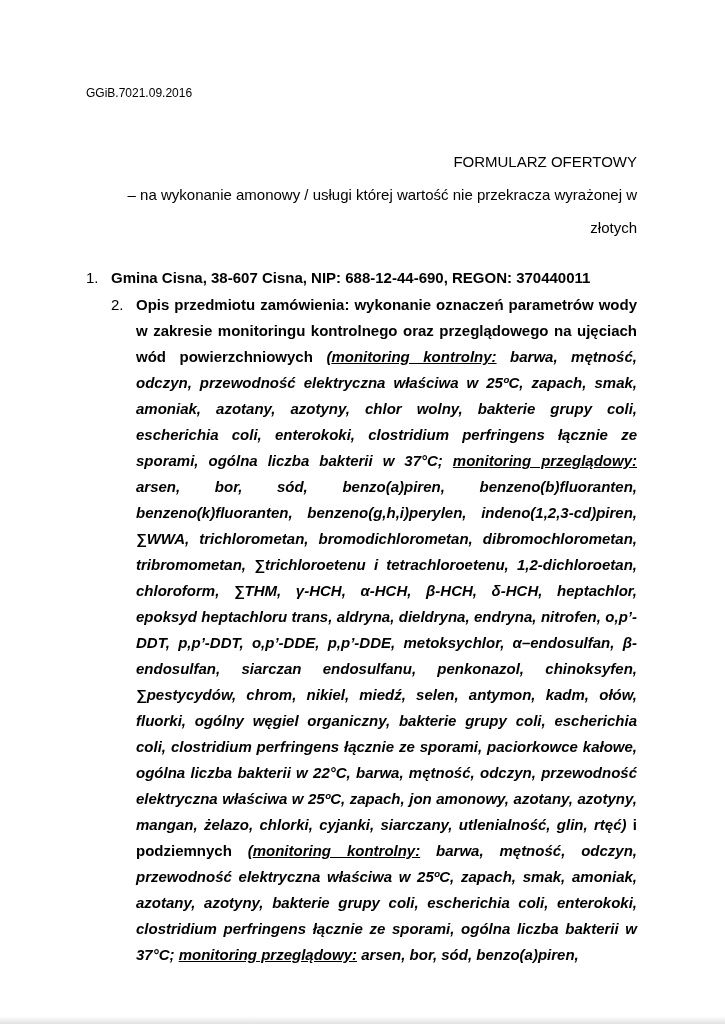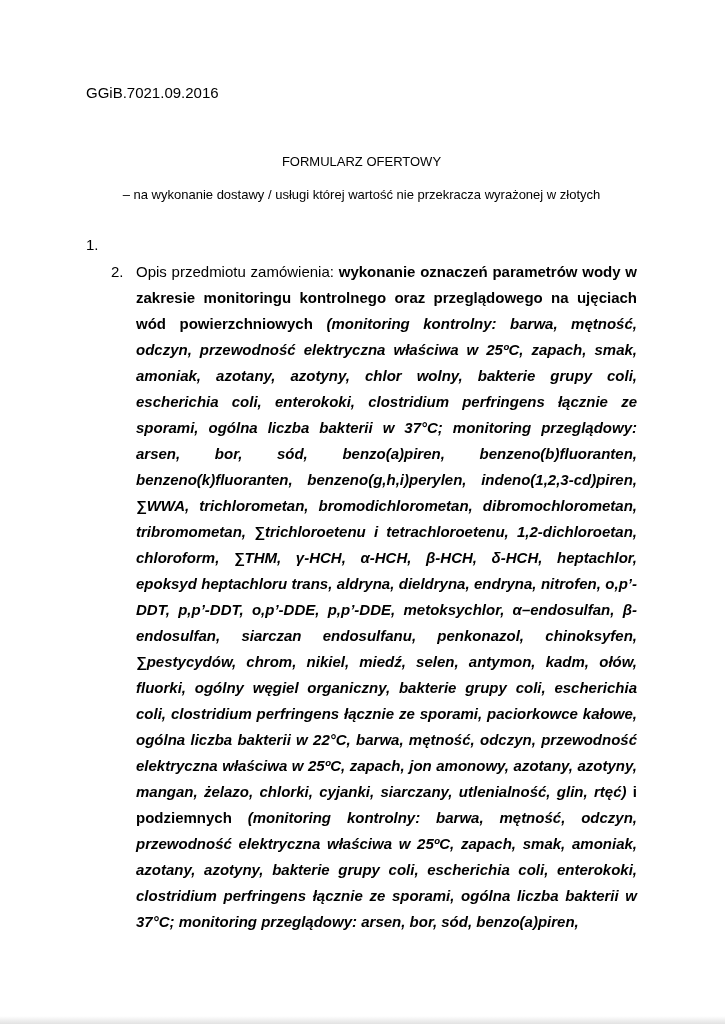--- a/index.html
+++ b/index.html
@@ -15,27 +15,27 @@
     width: 725px;
     height: 1024px;
     background: #ffffff;
     padding: 83px 88px 0 86px;
     overflow: hidden;
   }
   .header-row {
     display: flex;
     justify-content: space-between;
     align-items: baseline;
-    font-size: 15px;
+    font-size: 12px;
     line-height: 20px;
   }
   .title-block {
     margin-top: 42px;
-    text-align: center;
-    font-size: 13px;
+    text-align: right;
+    font-size: 15px;
     line-height: 33px;
   }
   .list-item-1 {
     margin-top: 20px;
     display: flex;
     font-size: 15px;
     line-height: 28px;
   }
   .list-item-2 {
     display: flex;
@@ -47,48 +47,49 @@
     flex: none;
     width: 25px;
   }
   .item1-value { font-weight: bold; }
   .para {
     text-align: justify;
     font-size: 15px;
     line-height: 26px;
   }
   
-  .r   { font-weight: normal; font-style: normal; }
+  .r   { font-weight: bold; font-style: normal; }
   .b   { font-weight: bold;   font-style: normal; }
   .bi  { font-weight: bold;   font-style: italic; }
-  .biu { font-weight: bold;   font-style: italic; }
+  .biu { font-weight: bold;   font-style: italic; text-decoration: underline; }
   .page-bottom-edge {
     position: absolute;
     left: 0; right: 0; bottom: 0;
     height: 8px;
     background: linear-gradient(to bottom, #ffffff, #e2e2e2);
   }
 </style>
 </head>
 <body>
 
 <div class="page">
 
   <div class="header-row">
     <span>GGiB.7021.09.2016</span>
   </div>
 
   <div class="title-block">
     <div>FORMULARZ OFERTOWY</div>
-    <div>– na wykonanie dostawy / usługi której wartość nie przekracza wyrażonej w złotych</div>
+    <div>– na wykonanie amonowy / usługi której wartość nie przekracza wyrażonej w złotych</div>
   </div>
 
   <div class="list-item-1">
     <span class="num">1.</span>
     <div>
+      <div class="item1-value">Gmina Cisna, 38-607 Cisna, NIP: 688-12-44-690, REGON: 370440011</div>
     </div>
   </div>
 
   <div class="list-item-2">
     <span class="num">2.</span>
     <div class="para"><span class="r">Opis przedmiotu zamówienia: </span><span class="b">wykonanie oznaczeń parametrów wody w zakresie monitoringu kontrolnego oraz przeglądowego na ujęciach wód powierzchniowych </span><span class="bi">(</span><span class="biu">monitoring kontrolny:</span><span class="bi"> barwa, mętność, odczyn, przewodność elektryczna właściwa w 25ºC, zapach, smak, amoniak, azotany, azotyny, chlor wolny, bakterie grupy coli, escherichia coli, enterokoki, clostridium perfringens łącznie ze sporami, ogólna liczba bakterii w 37°C; </span><span class="biu">monitoring przeglądowy:</span><span class="bi"> arsen, bor, sód, benzo(a)piren, benzeno(b)fluoranten, benzeno(k)fluoranten, benzeno(g,h,i)perylen, indeno(1,2,3-cd)piren, ∑WWA, trichlorometan, bromodichlorometan, dibromochlorometan, tribromometan, ∑trichloroetenu i tetrachloroetenu, 1,2-dichloroetan, chloroform, ∑THM, γ-HCH, α-HCH, β-HCH, δ-HCH, heptachlor, epoksyd heptachloru trans, aldryna, dieldryna, endryna, nitrofen, o,p’-DDT, p,p’-DDT, o,p’-DDE, p,p’-DDE, metoksychlor, α–endosulfan, β-endosulfan, siarczan endosulfanu, penkonazol, chinoksyfen, ∑pestycydów, chrom, nikiel, miedź, selen, antymon, kadm, ołów, fluorki, ogólny węgiel organiczny, bakterie grupy coli, escherichia coli, clostridium perfringens łącznie ze sporami, paciorkowce kałowe, ogólna liczba bakterii w 22°C, barwa, mętność, odczyn, przewodność elektryczna właściwa w 25ºC, zapach, jon amonowy, azotany, azotyny, mangan, żelazo, chlorki, cyjanki, siarczany, utlenialność, glin, rtęć) </span><span class="b">i podziemnych </span><span class="bi">(</span><span class="biu">monitoring kontrolny:</span><span class="bi"> barwa, mętność, odczyn, przewodność elektryczna właściwa w 25ºC, zapach, smak, amoniak, azotany, azotyny, bakterie grupy coli, escherichia coli, enterokoki, clostridium perfringens łącznie ze sporami, ogólna liczba bakterii w 37°C; </span><span class="biu">monitoring przeglądowy:</span><span class="bi"> arsen, bor, sód, benzo(a)piren,</span></div>
   </div>
 
   <div class="page-bottom-edge"></div>
 

